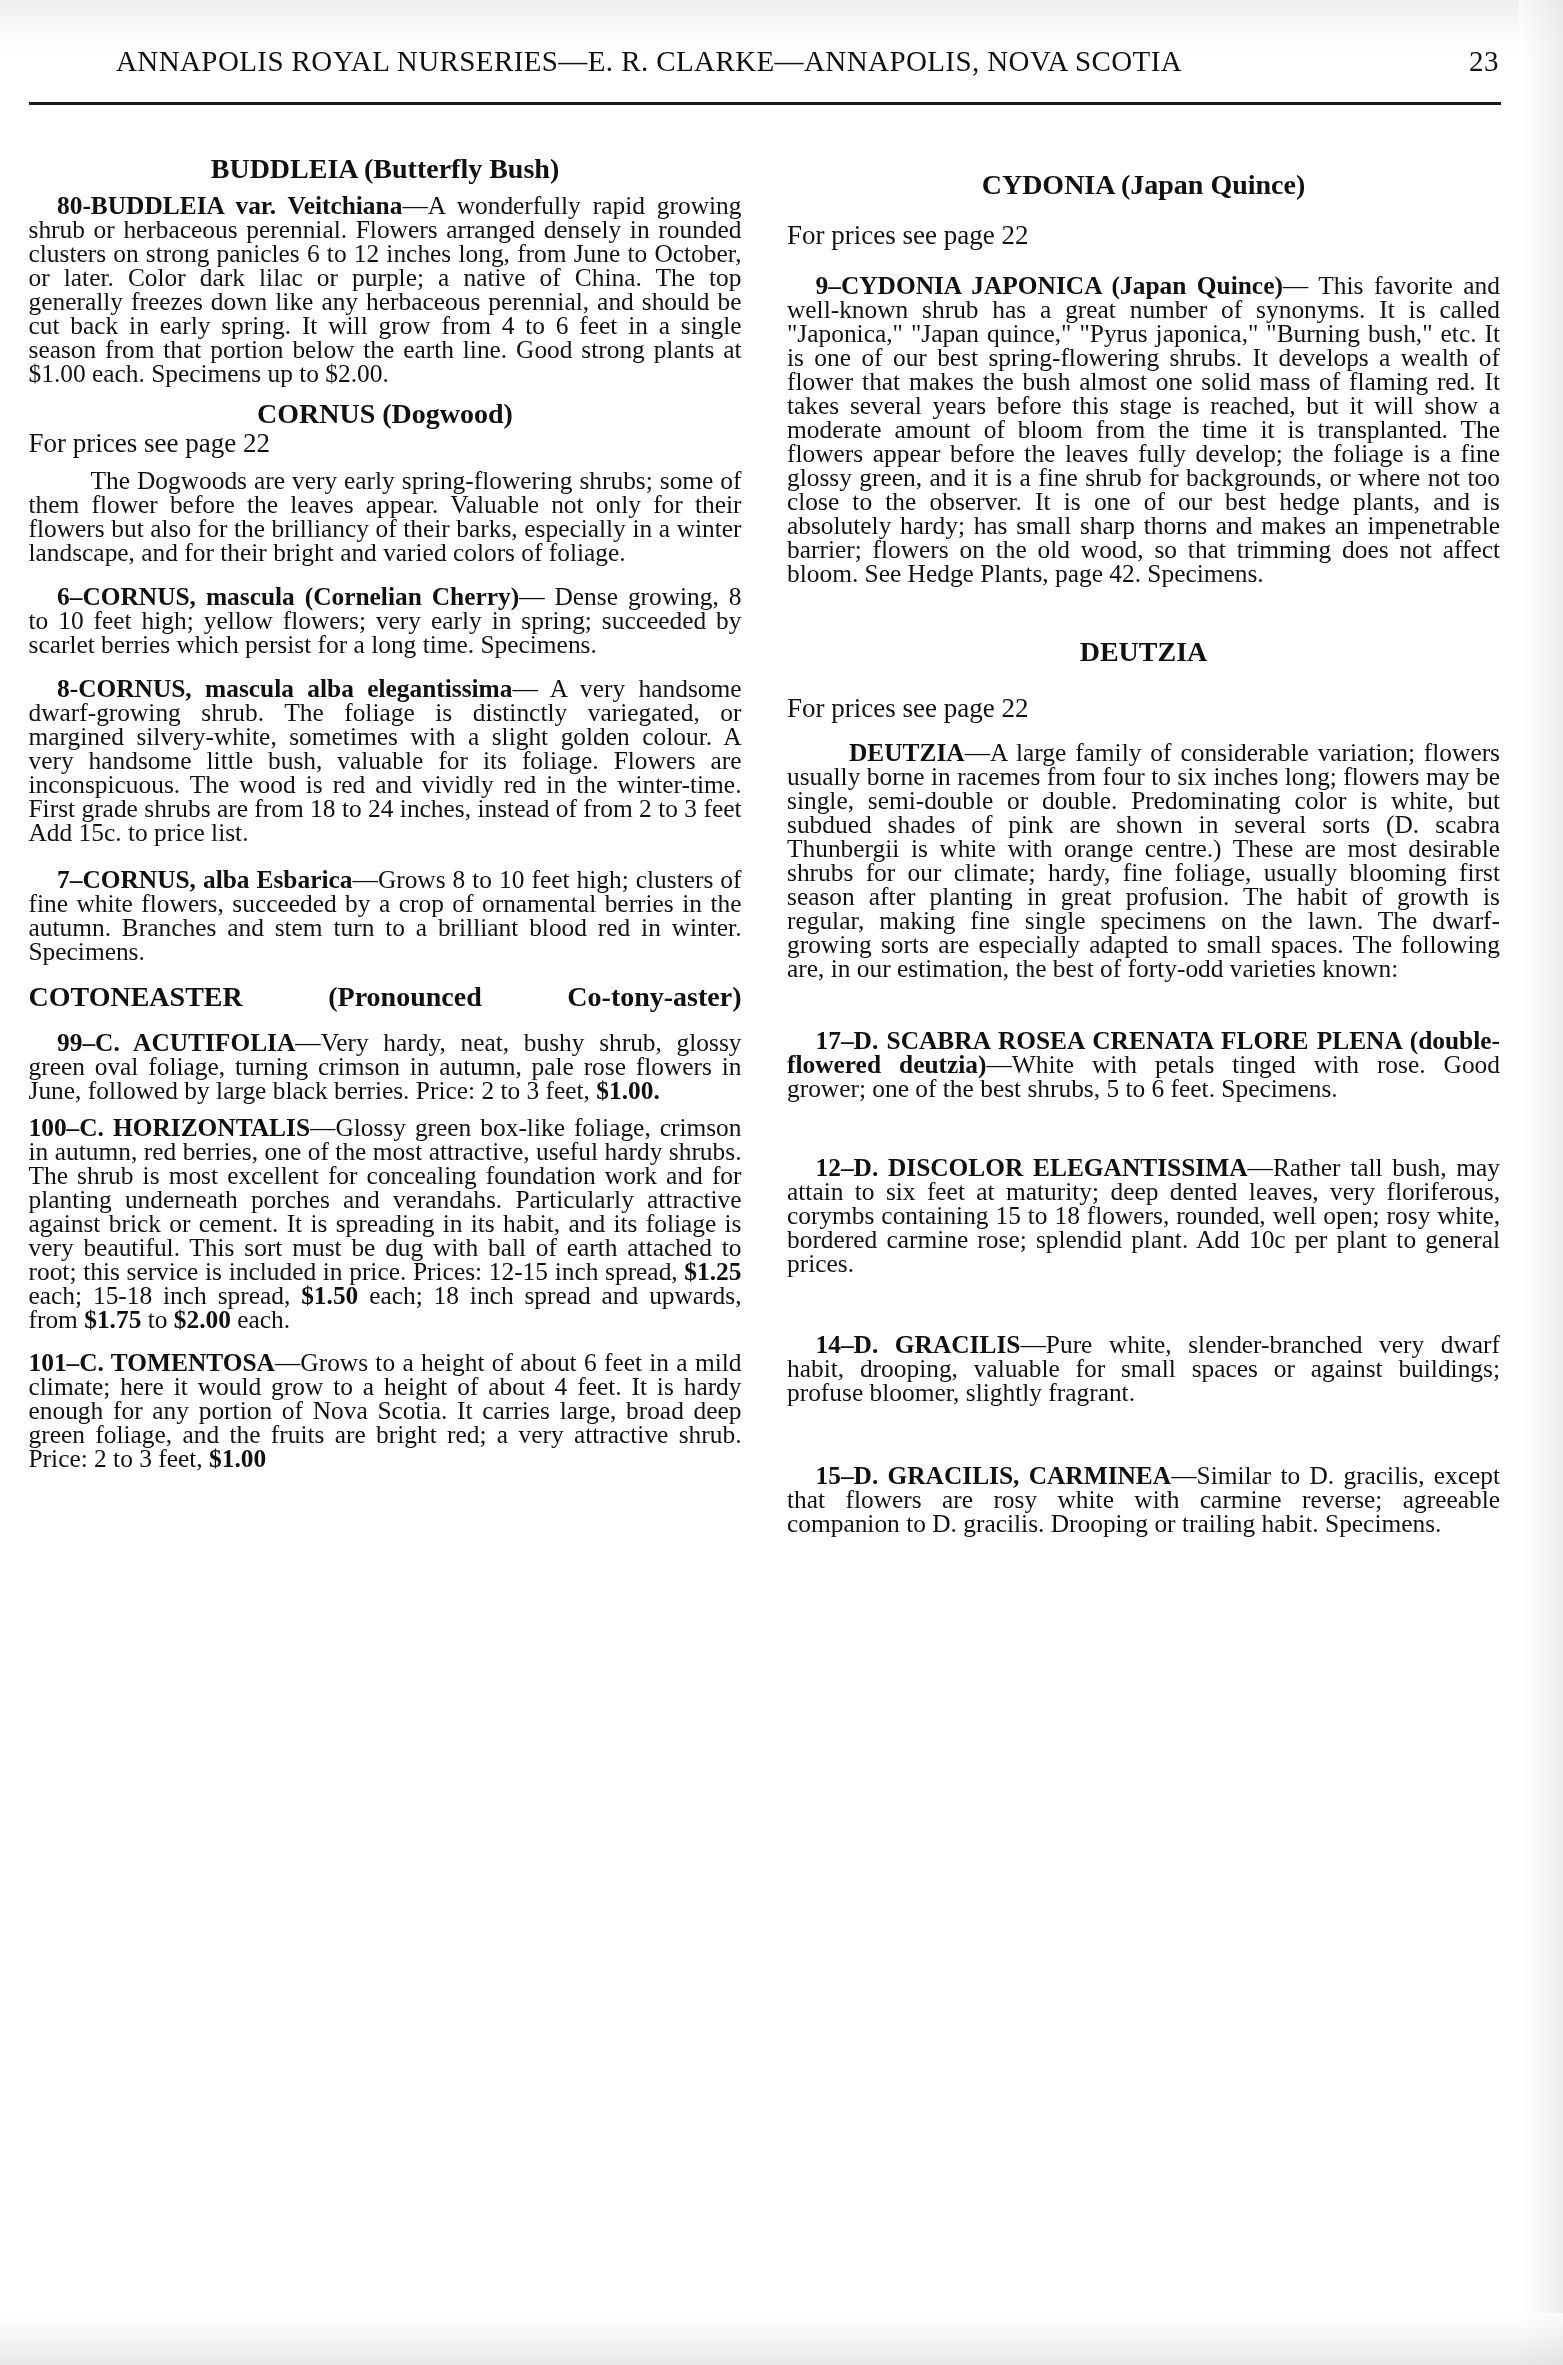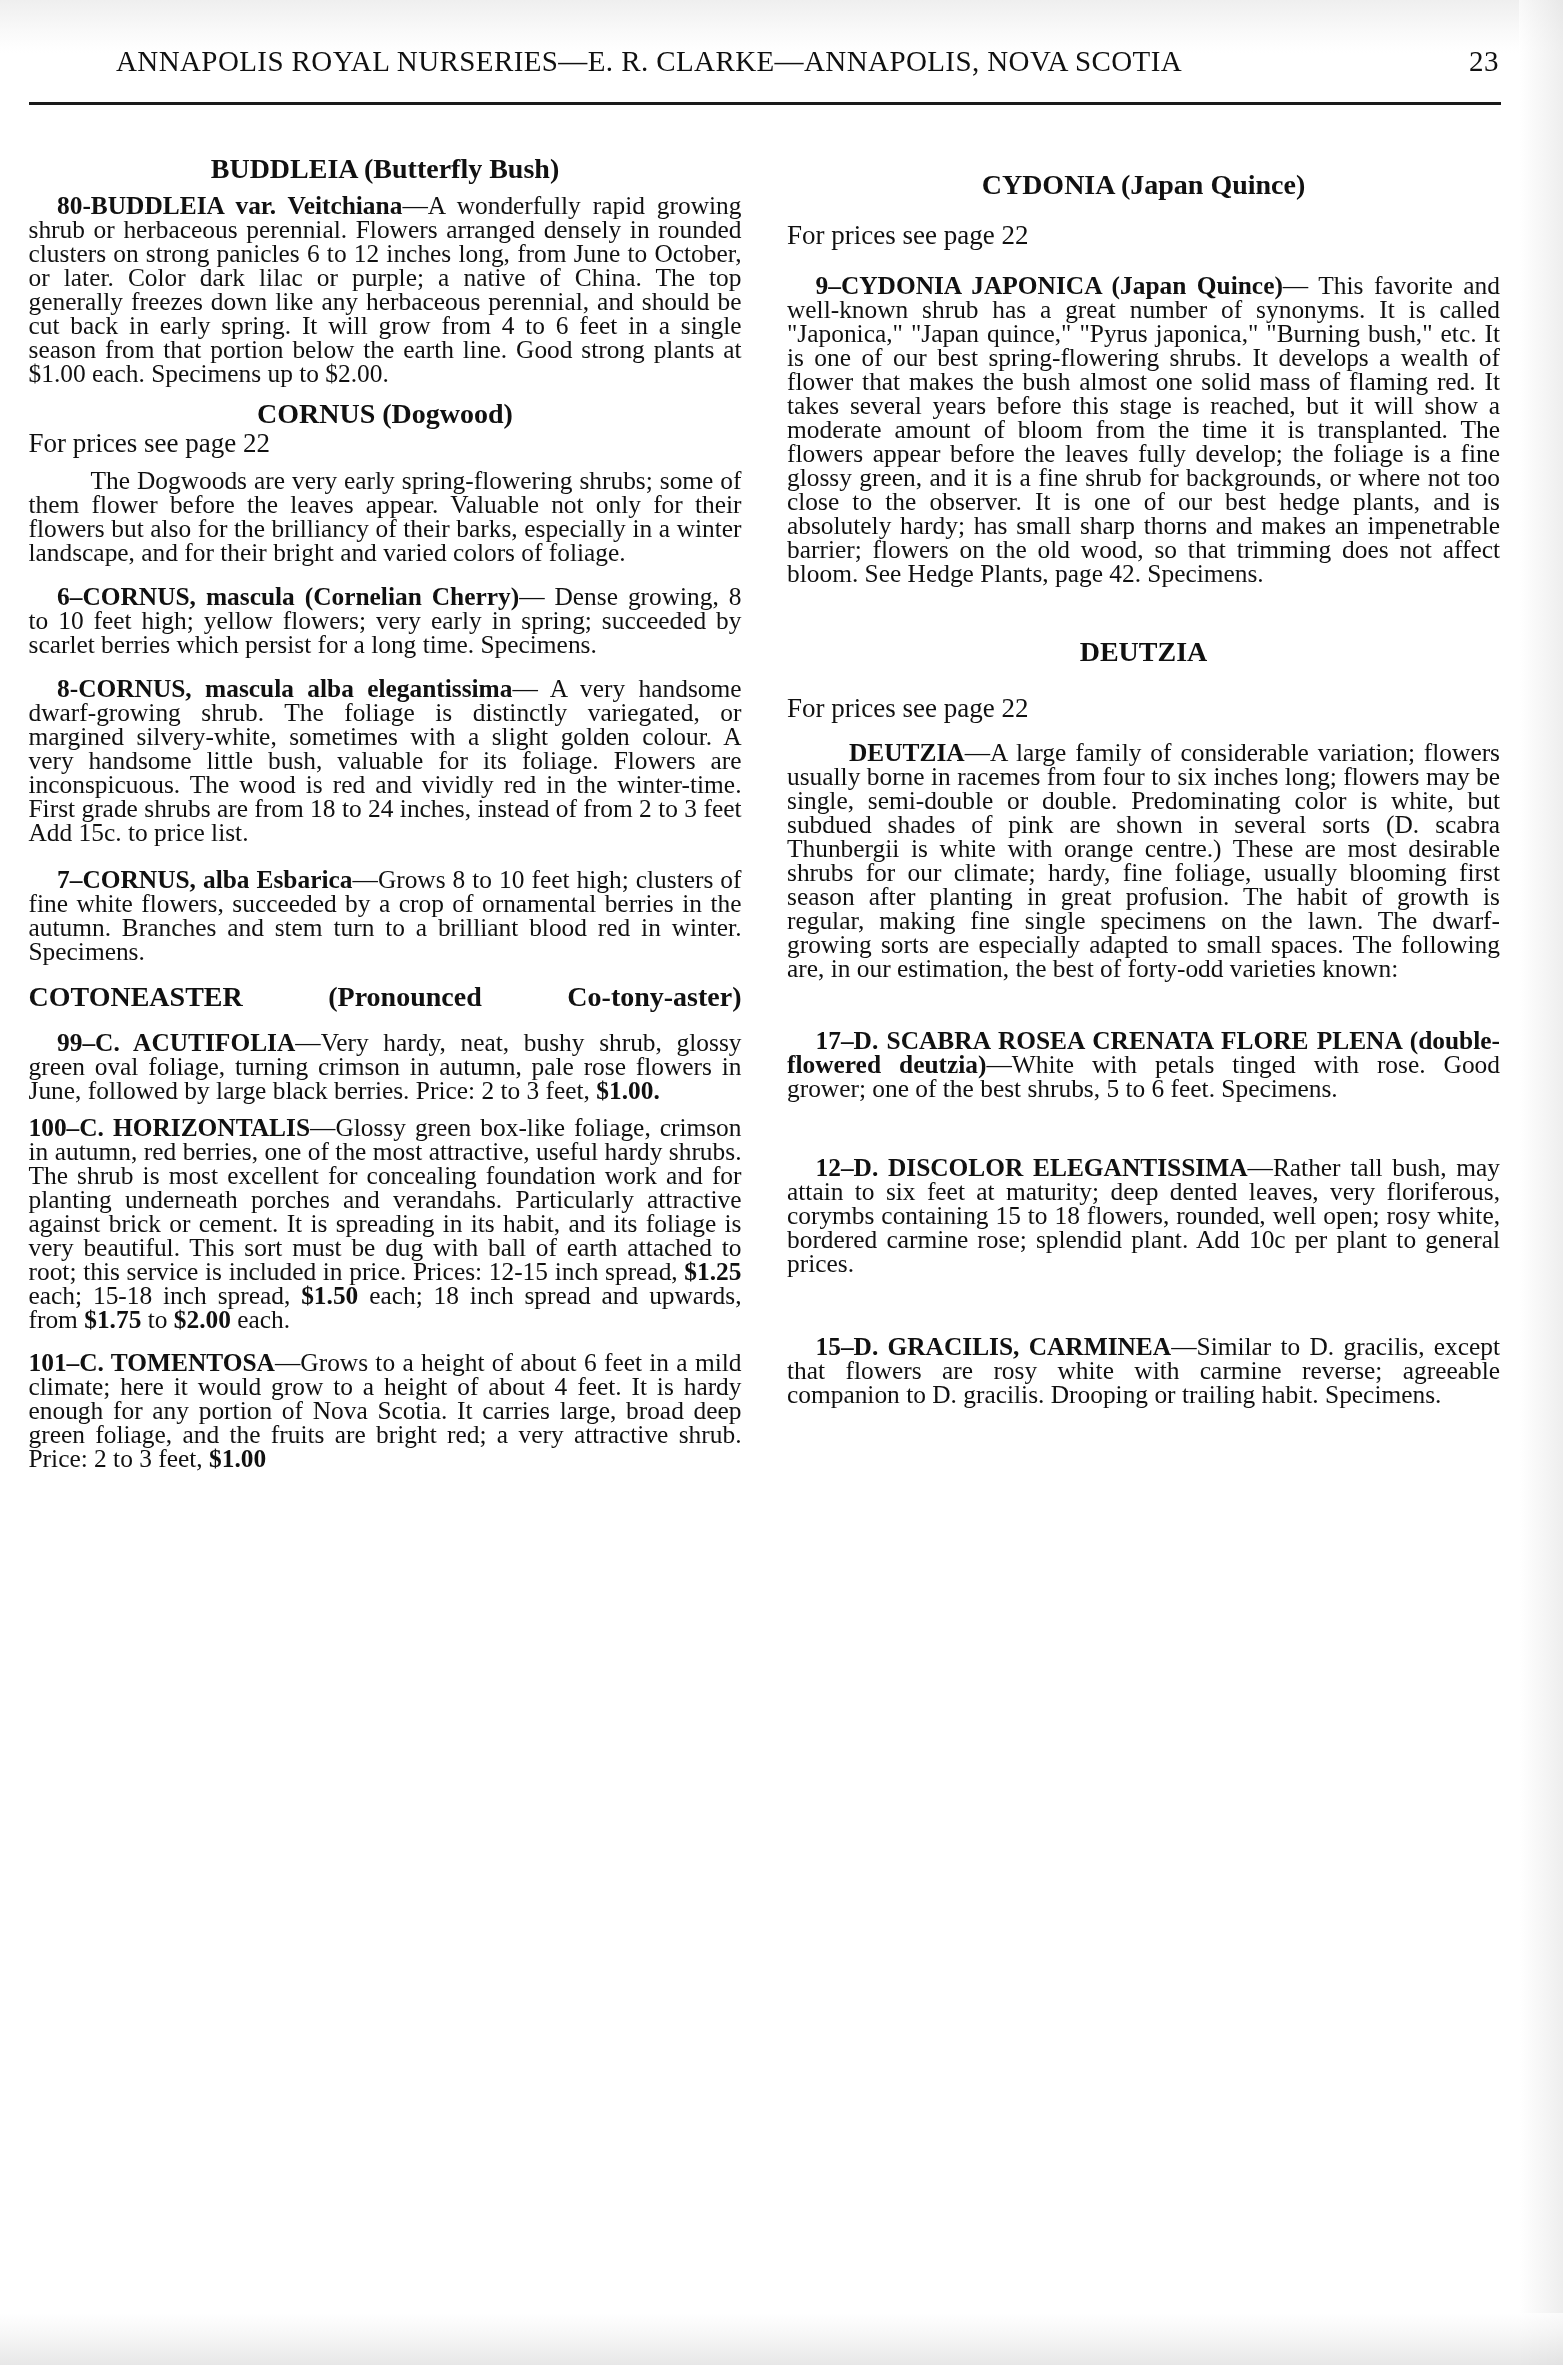--- a/index.html
+++ b/index.html
@@ -96,16 +96,17 @@
     <p class="sub" style="margin-top:21.4px">For prices see page 22</p>
     <p class="entry" style="margin-top:23px"><b>9–CYDONIA JAPONICA (Japan Quince)</b><span>— This favorite and well-known shrub has a great number of synonyms.  It is called "Japonica," "Japan quince," "Pyrus japonica," "Burning bush," etc.  It is one of our best spring-flowering shrubs. It develops a wealth of flower that makes the bush almost one solid mass of flaming red.  It takes several years before this stage is reached, but it will show a moderate amount of bloom from the time it is transplanted.  The flowers appear before the leaves fully develop; the foliage is a fine glossy green, and it is a fine shrub for backgrounds, or where not too close to the observer.  It is one of our best hedge plants, and is absolutely hardy; has small sharp thorns and makes an impenetrable barrier; flowers on the old wood, so that trimming does not affect bloom.  See Hedge Plants, page 42.  Specimens.</span></p>
   </section>
 
   <section>
     <h2 class="head" style="margin-top:52px">DEUTZIA</h2>
     <p class="sub" style="margin-top:27px">For prices see page 22</p>
     <p class="intro" style="margin-top:18px"><b>DEUTZIA</b><span>—A large family of considerable variation; flowers usually borne in racemes from four to six inches long; flowers may be single, semi-double or double.  Predominating color is white, but subdued shades of pink are shown in several sorts (D. scabra Thunbergii is white with orange centre.)  These are most desirable shrubs for our climate; hardy, fine foliage, usually blooming first season after planting in great profusion.  The habit of growth is regular, making fine single specimens on the lawn.  The dwarf-growing sorts are especially adapted to small spaces.  The following are, in our estimation, the best of forty-odd varieties known:</span></p>
     <p class="entry" style="margin-top:48px"><b>17–D. SCABRA ROSEA CRENATA FLORE PLENA (double-flowered deutzia)</b><span>—White with petals tinged with rose.  Good grower; one of the best shrubs, 5 to 6 feet.  Specimens.</span></p>
     <p class="entry" style="margin-top:55px"><b>12–D. DISCOLOR ELEGANTISSIMA</b><span>—Rather tall bush, may attain to six feet at maturity; deep dented leaves, very floriferous, corymbs containing 15 to 18 flowers, rounded, well open; rosy white, bordered carmine rose; splendid plant.  Add 10c per plant to general prices.</span></p>
+    <p class="entry" style="margin-top:57px"><b>14–D. GRACILIS</b><span>—Pure white, slender-branched very dwarf habit, drooping, valuable for small spaces or against buildings; profuse bloomer, slightly fragrant.</span></p>
     <p class="entry" style="margin-top:59px"><b>15–D. GRACILIS, CARMINEA</b><span>—Similar to D. gracilis, except that flowers are rosy white with carmine reverse; agreeable companion to D. gracilis. Drooping or trailing habit.  Specimens.</span></p>
   </section>
 </div>
 
 
 </body></html>

